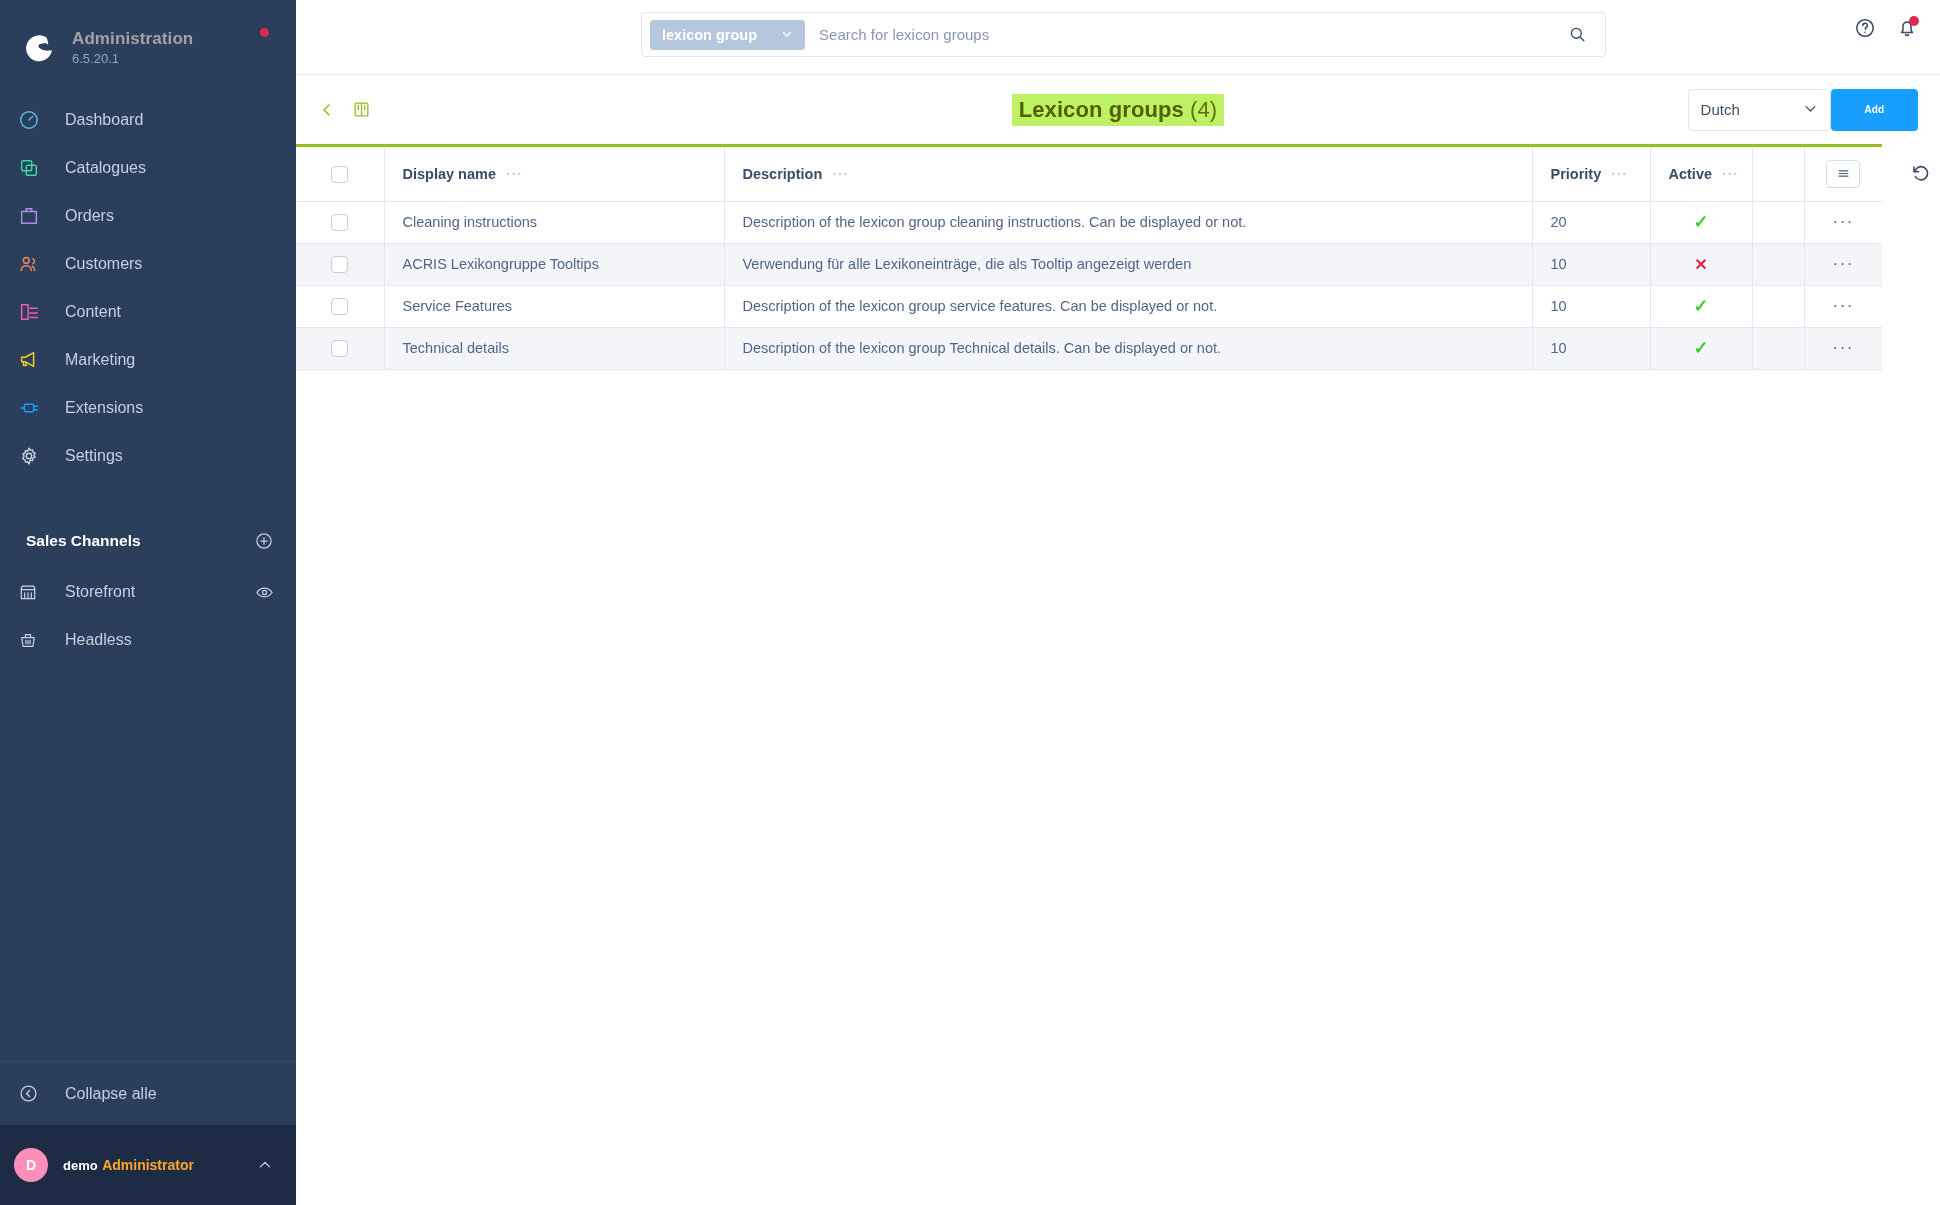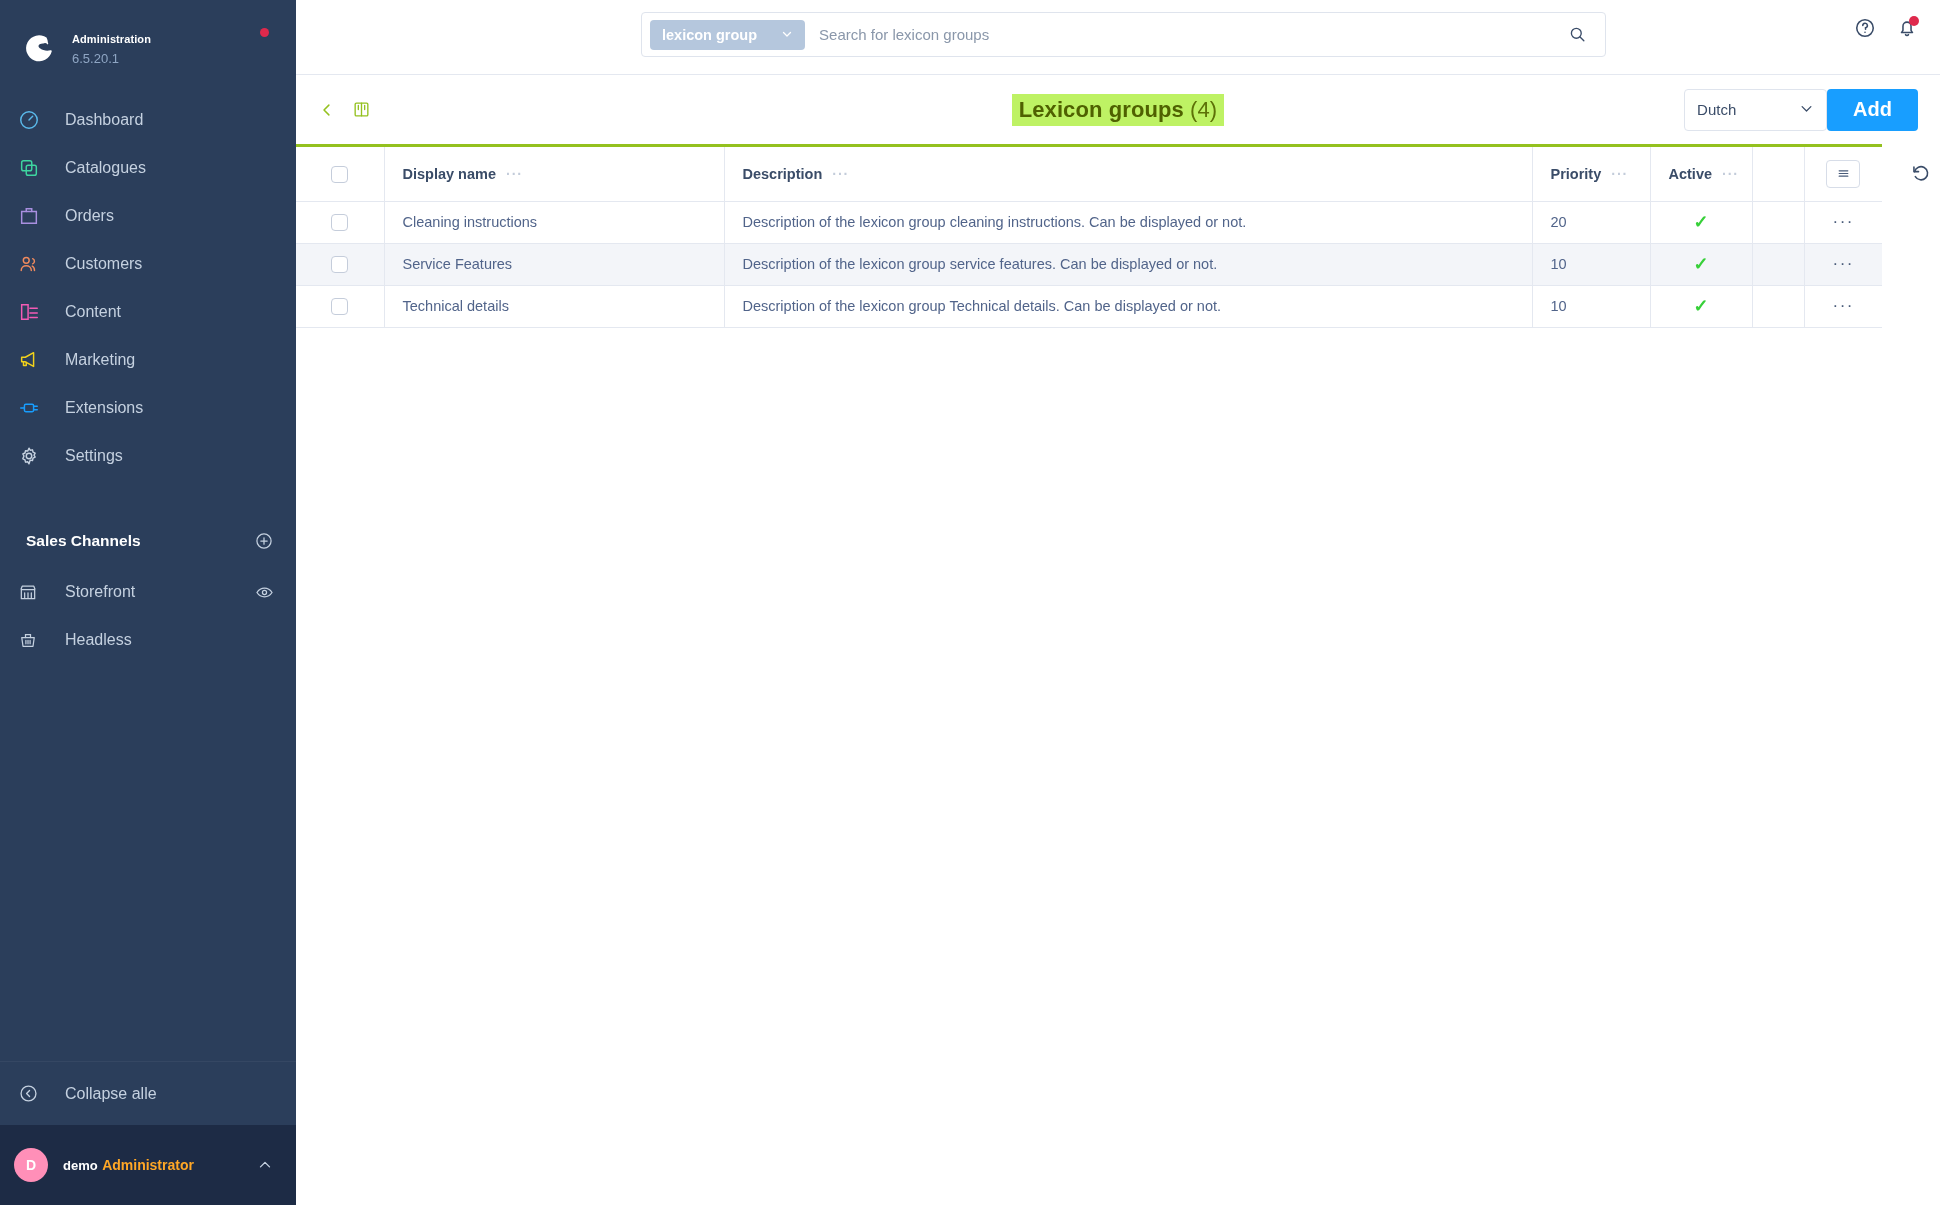--- a/index.html
+++ b/index.html
@@ -12,21 +12,21 @@
 
   
   .sidebar {
     width: 296px; height: 1205px; background: #2b3e5b;
     display: flex; flex-direction: column; flex: 0 0 296px;
     position: relative;
   }
   .sb-brand { display: flex; align-items: center; padding: 22px 0 0 18px; height: 74px; position: relative; }
   .sb-logo { width: 40px; height: 40px; flex: 0 0 40px; display:flex; align-items:center; justify-content:center; }
   .sb-brand-text { margin-left: 14px; }
-  .sb-title { color: #ffffff; font-size: 11px; font-weight: bold; line-height: 20px; letter-spacing:.1px; }
+  .sb-title { color: #a3a3a3; font-size: 17px; font-weight: bold; line-height: 20px; letter-spacing:.1px; }
   .sb-version { color: #8fa6c4; font-size: 13px; line-height: 18px; margin-top: 1px; }
   .sb-dot { width: 9px; height: 9px; border-radius: 50%; background: #de294c; position: absolute; left: 260px; top: 28px; }
 
   .sb-nav { margin-top: 22px; }
   .sb-item {
     display: flex; align-items: center; height: 48px; padding-left: 18px; cursor: pointer;
   }
   .sb-ico { width: 36px; flex: 0 0 36px; display: flex; align-items: center; justify-content: flex-start; }
   .sb-label { color: #c5d1e0; font-size: 16px; margin-left: 11px; }
 
@@ -98,22 +98,22 @@
     letter-spacing: .1px;
   }
   .ph-title .count { font-weight: normal; color: #5d7107; }
   .ph-right { margin-left: auto; display: flex; align-items: center; }
   .lang-select {
     width: 143px; height: 42px; border: 1px solid #dfe4ed; border-radius: 4px; background: #fff;
     display: flex; align-items: center; padding: 0 12px; justify-content: space-between;
     color: #3a4c68; font-size: 15px; cursor: pointer;
   }
   .add-btn {
-    background: #189eff; color: #fff; border: none; border-radius: 4px; height: 42px; padding: 0 26px;
-    font-size: 20px; font-weight: bold; cursor: pointer; font-family: "Liberation Sans", sans-serif;
+    background: #189eff; color: #fff; border: none; border-radius: 4px; height: 42px; padding: 0 34px;
+    font-size: 10px; font-weight: bold; cursor: pointer; font-family: "Liberation Sans", sans-serif;
   }
 
   
   .content { flex: 1; position: relative; }
   .table-card {
     position: absolute; left: 0; top: 0; width: 1586px; border-top: 3px solid #94c11f;
     background: #fff;
   }
   table { border-collapse: collapse; width: 100%; table-layout: fixed; }
   th, td { border-right: 1px solid #e4e8f0; border-bottom: 1px solid #e4e8f0; text-align: left; }
@@ -430,20 +430,35 @@
               <td class="col-prio">20</td>
               <td class="col-active cell-center">
                 <span class="check-yes">✓</span>
               </td>
               <td class="col-blank"></td>
               <td class="col-actions cell-center">
                 <span class="row-dots">···</span>
               </td>
             </tr>
 
+            <tr>
+              <td class="col-check cell-center">
+                <span class="cbox"></span>
+              </td>
+              <td class="col-name">ACRIS Lexikongruppe Tooltips</td>
+              <td class="col-desc">Verwendung für alle Lexikoneinträge, die als Tooltip angezeigt werden</td>
+              <td class="col-prio">10</td>
+              <td class="col-active cell-center">
+                <span class="check-no">✕</span>
+              </td>
+              <td class="col-blank"></td>
+              <td class="col-actions cell-center">
+                <span class="row-dots">···</span>
+              </td>
+            </tr>
 
             <tr>
               <td class="col-check cell-center">
                 <span class="cbox"></span>
               </td>
               <td class="col-name">Service Features</td>
               <td class="col-desc">Description of the lexicon group service features. Can be displayed or not.</td>
               <td class="col-prio">10</td>
               <td class="col-active cell-center">
                 <span class="check-yes">✓</span>

